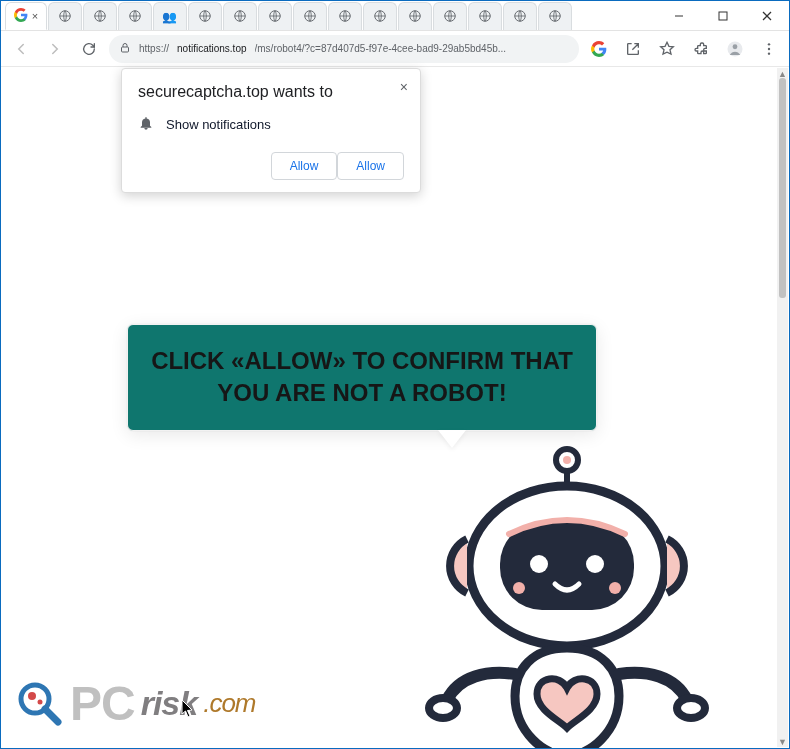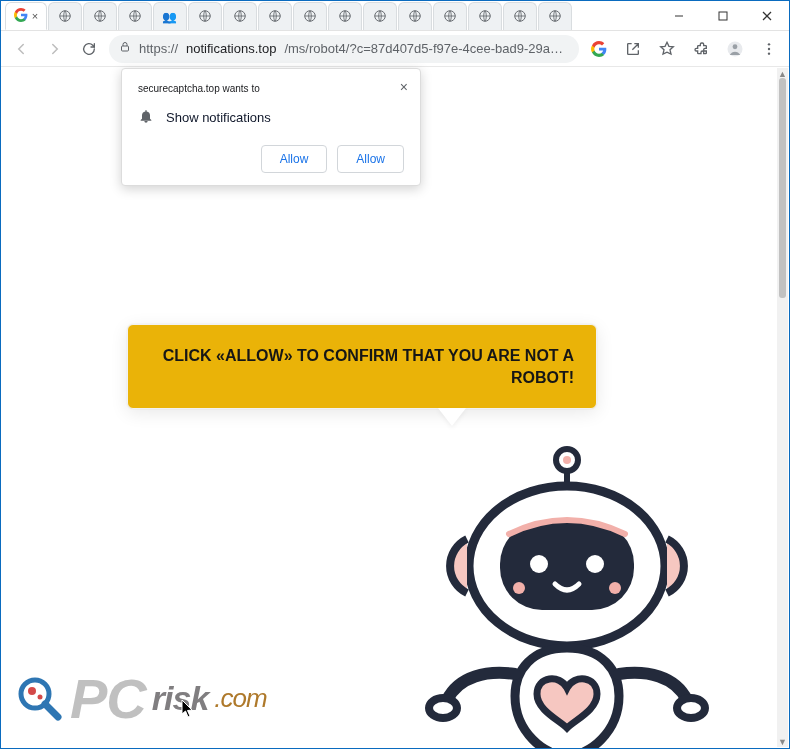--- a/index.html
+++ b/index.html
@@ -53,21 +53,21 @@
     display: flex; align-items: center; justify-content: center;
     border-radius: 14px; color: #5f6368;
   }
   .tb-btn.disabled { color: #bdbdbd; }
   .omnibox {
     flex: 1; height: 28px;
     background: #f1f3f4;
     border-radius: 14px;
     display: flex; align-items: center;
     padding: 0 10px; gap: 8px;
-    color: #202124; font-size: 13px;
+    color: #202124; font-size: 10px;
     overflow: hidden;
   }
   .omnibox .lock { color: #5f6368; }
   .omnibox .url-prefix { color: #5f6368; }
   .omnibox .url-host { color: #202124; }
   .omnibox .url-rest { color: #5f6368; white-space: nowrap; overflow: hidden; text-overflow: ellipsis; }
   
   .viewport {
     position: absolute; left: 1px; right: 12px; top: 67px; bottom: 1px;
     background: #fff;
@@ -91,40 +91,40 @@
     position: absolute; left: 120px; top: 67px;
     width: 300px;
     background: #fff;
     border: 1px solid #dcdcdc;
     border-radius: 4px;
     box-shadow: 0 3px 12px rgba(0,0,0,0.18);
     padding: 14px 16px 12px 16px;
     z-index: 20;
     font-size: 13px; color: #3c4043;
   }
-  .perm-popover .perm-title { font-size: 10px; color: #202124; margin-bottom: 14px; }
+  .perm-popover .perm-title { font-size: 16px; color: #202124; margin-bottom: 14px; }
   .perm-popover .perm-row { display:flex; align-items:center; gap: 12px; margin-bottom: 18px; color:#0f172a; }
-  .perm-popover .perm-actions { display:flex; justify-content:flex-end; gap: 10px; }
+  .perm-popover .perm-actions { display:flex; justify-content:flex-end; }
   .perm-btn {
     border: 1px solid #d2d6da; background:#fff; color:#1a73e8;
     font-size: 12px; padding: 6px 18px; border-radius: 4px;
   }
   .perm-popover .perm-close {
     position: absolute; top: 10px; right: 12px; color: #5f6368; font-size: 14px;
   }
   
   .speech {
     position: absolute; left: 125px; top: 256px; width: 470px;
-    background: #eab308;
+    background: #0f766e;
     border: 1px solid #f2f2f2;
     border-radius: 6px;
     box-shadow: 0 0 0 1px rgba(0,0,0,0.02), 0 4px 18px rgba(0,0,0,0.09);
     padding: 20px 22px;
-    text-align: right;
-    font-weight: 700; font-size: 16px; color:#161616;
+    text-align: center;
+    font-weight: 700; font-size: 24px; color:#161616;
     line-height: 1.35;
   }
   .speech::after {
     content:""; position:absolute;
     left: 310px; bottom: -18px;
     border-width: 18px 14px 0 14px;
     border-style: solid;
     border-color: #fff transparent transparent transparent;
     filter: drop-shadow(0 2px 2px rgba(0,0,0,0.06));
   }
@@ -132,22 +132,22 @@
   .robot {
     position: absolute; left: 395px; top: 370px; width: 340px; height: 360px;
   }
   
   .watermark {
     position: absolute; left: 14px; bottom: 16px;
     display:flex; align-items:center; gap: 6px;
     opacity: 0.85;
   }
   .watermark .wm-text {
-    font-family: Arial, sans-serif; font-style: italic; font-weight: 700;
-    font-size: 56px; letter-spacing: -1px;
+    font-family: Arial, sans-serif; font-weight: 700;
+    font-size: 48px; letter-spacing: -1px;
   }
   .watermark .pc { color: #b6b6b6; }
   .watermark .risk { color: #6b686b; font-size: 34px; font-style: italic; font-weight: 600; }
   .watermark .dotcom { color: #a16207; font-size: 26px; font-style: italic; font-weight: 500; }
   .wm-icon {
     width: 48px; height: 48px;
     position: relative;
   }
   .cursor {
     position: absolute; left: 179px; bottom: 28px; width: 14px; height: 20px; z-index: 50;

